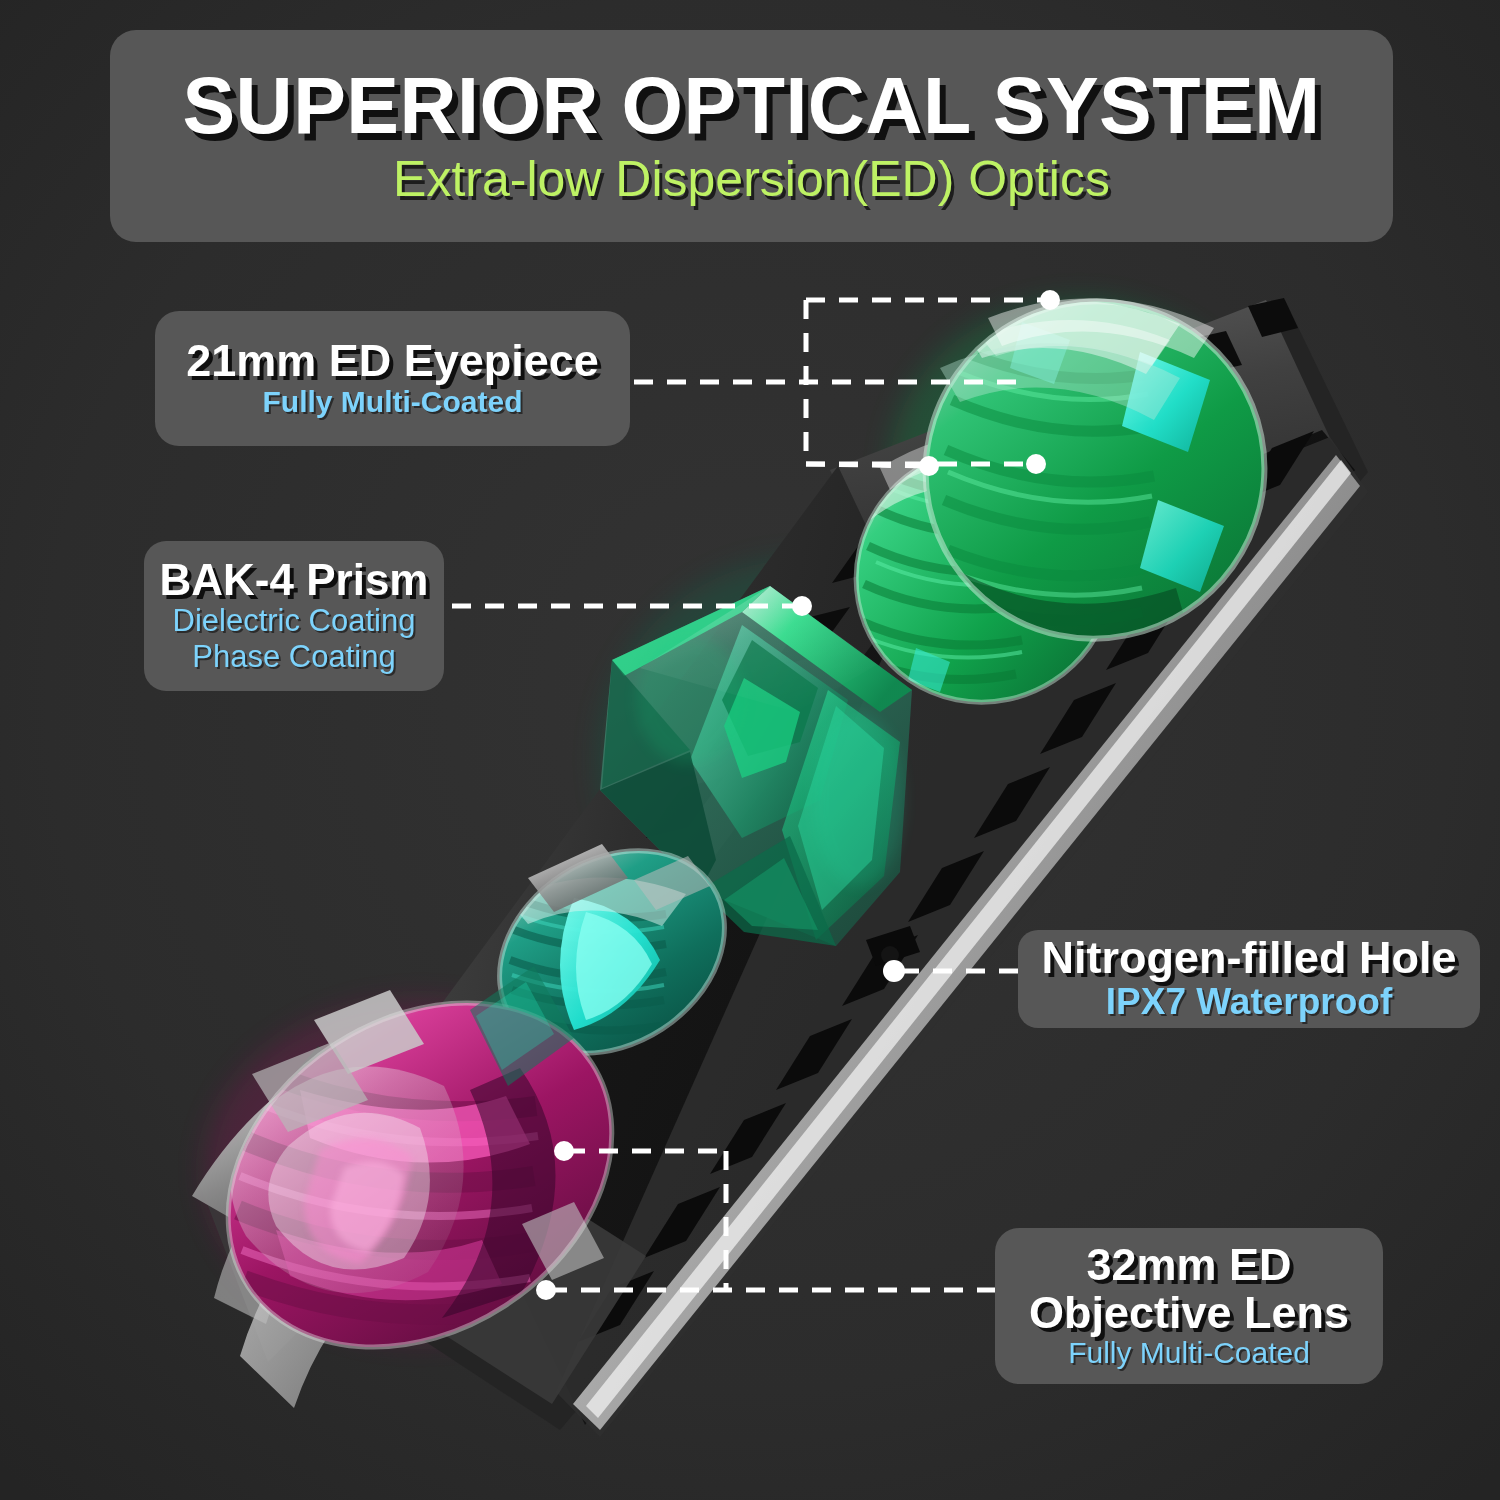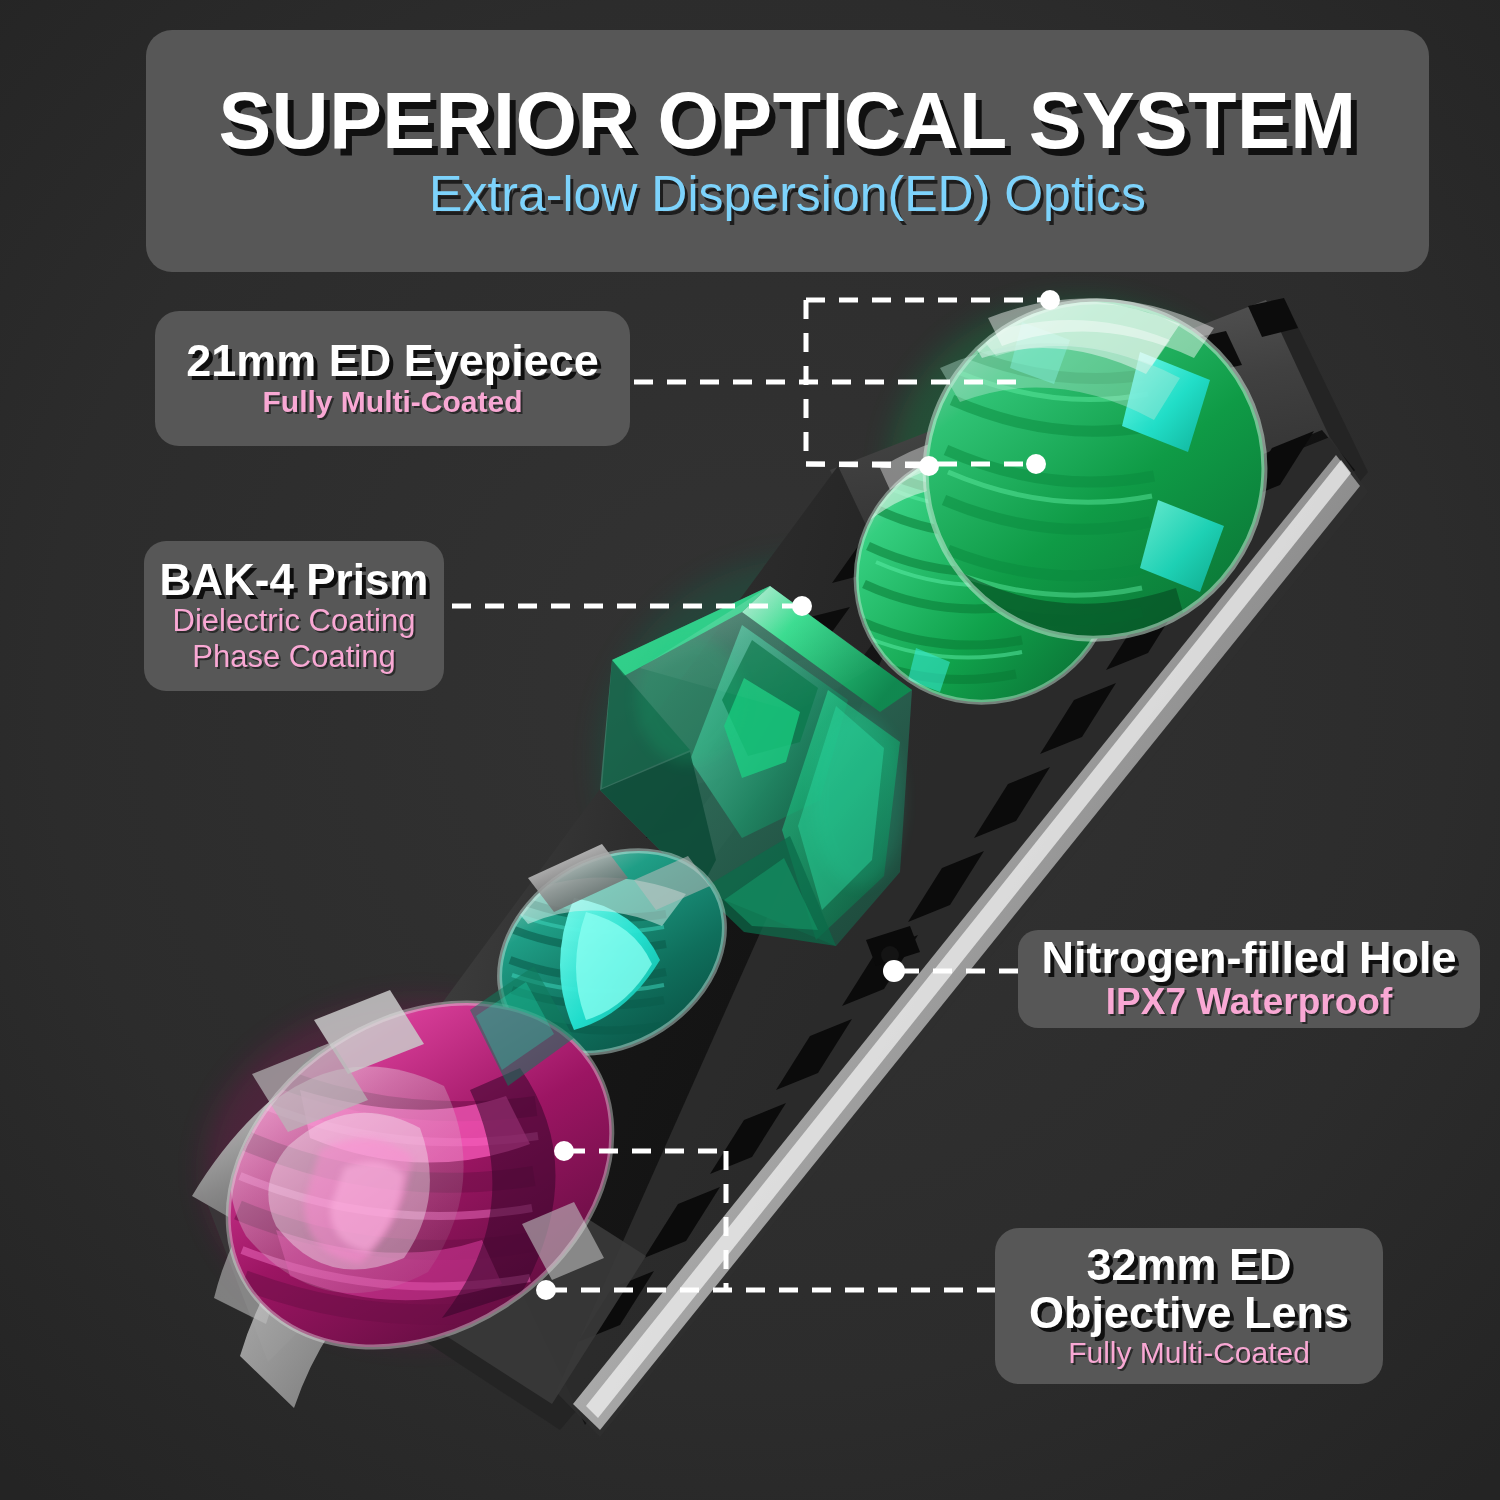--- a/index.html
+++ b/index.html
@@ -14,41 +14,40 @@
   
   #stage { position:absolute; inset:0; width:1500px; height:1500px; }
 
   
   #artwork { position:absolute; left:0; top:0; width:1500px; height:1500px; }
 
   
   .header-panel{
     position:absolute;
     left:110px; top:30px;
-    width:1283px; height:242px;
+    width:1283px; height:212px;
     background:#575757;
     border-radius:26px;
     display:flex; flex-direction:column;
     align-items:center; justify-content:center;
     gap:2px;
-    margin-left:36px;
   }
   .header-title{
     font-size:79px;
     font-weight:bold;
     color:#ffffff;
     letter-spacing:0.5px;
     line-height:1.02;
     text-shadow: 6px 7px 0 rgba(10,10,10,.92);
     white-space:nowrap;
   }
   .header-sub{
     font-size:50px;
     font-weight:normal;
-    color:#7dd3fc;
+    color:#bef264;
     line-height:1.05;
     text-shadow: 3px 4px 0 rgba(10,10,10,.75);
     white-space:nowrap;
     margin-top:4px;
   }
 
   
   .callout{
     position:absolute;
     background:#575757;
@@ -62,21 +61,21 @@
     font-size:45px;
     font-weight:bold;
     color:#ffffff;
     line-height:1.06;
     white-space:nowrap;
     text-shadow: 4px 4px 0 rgba(8,8,8,.9);
   }
   .callout .c-sub{
     font-size:30px;
     font-weight:bold;
-    color:#f9a8d4;
+    color:#7dd3fc;
     line-height:1.16;
     white-space:nowrap;
     text-shadow: 2px 2px 0 rgba(8,8,8,.55);
   }
 
   #callout-eyepiece { left:155px; top:311px;  width:475px; height:135px; }
   #callout-prism    { left:144px; top:541px;  width:300px; height:150px;
                       border-radius:22px;justify-content:center; }
   #callout-prism .c-title{ font-size:44px; }
   #callout-prism .c-sub{ font-size:31px; font-weight:normal; }

